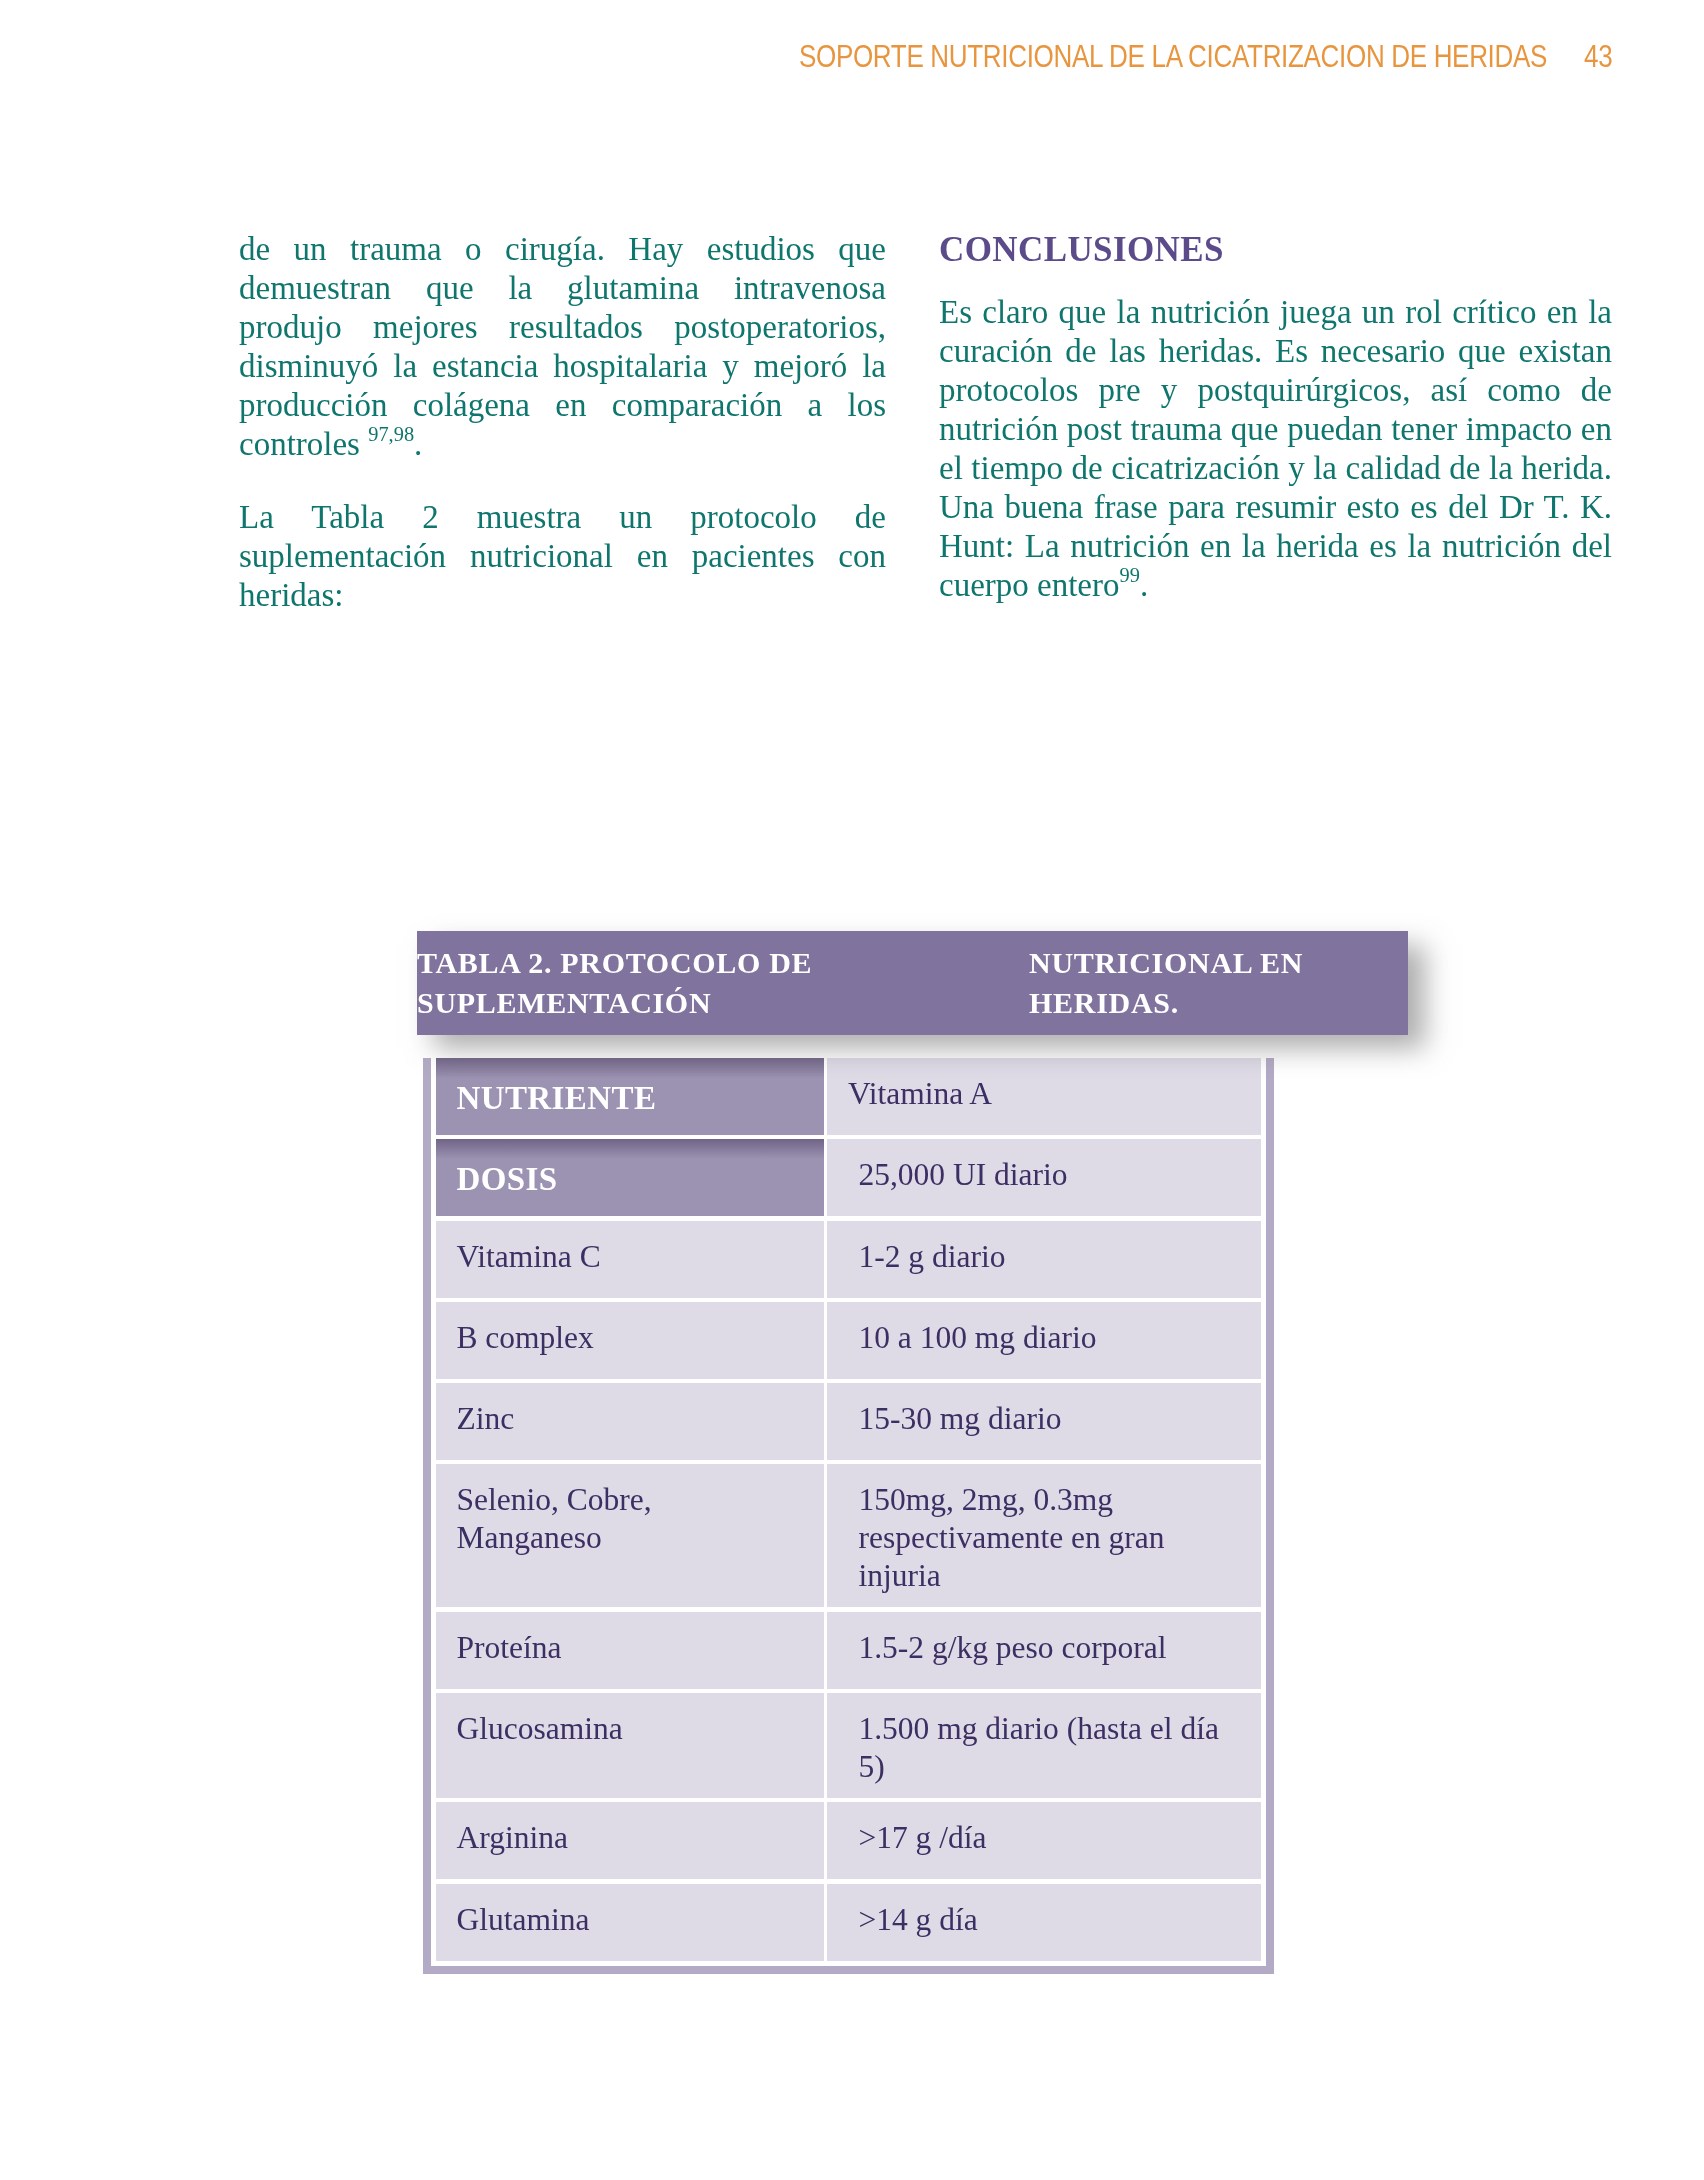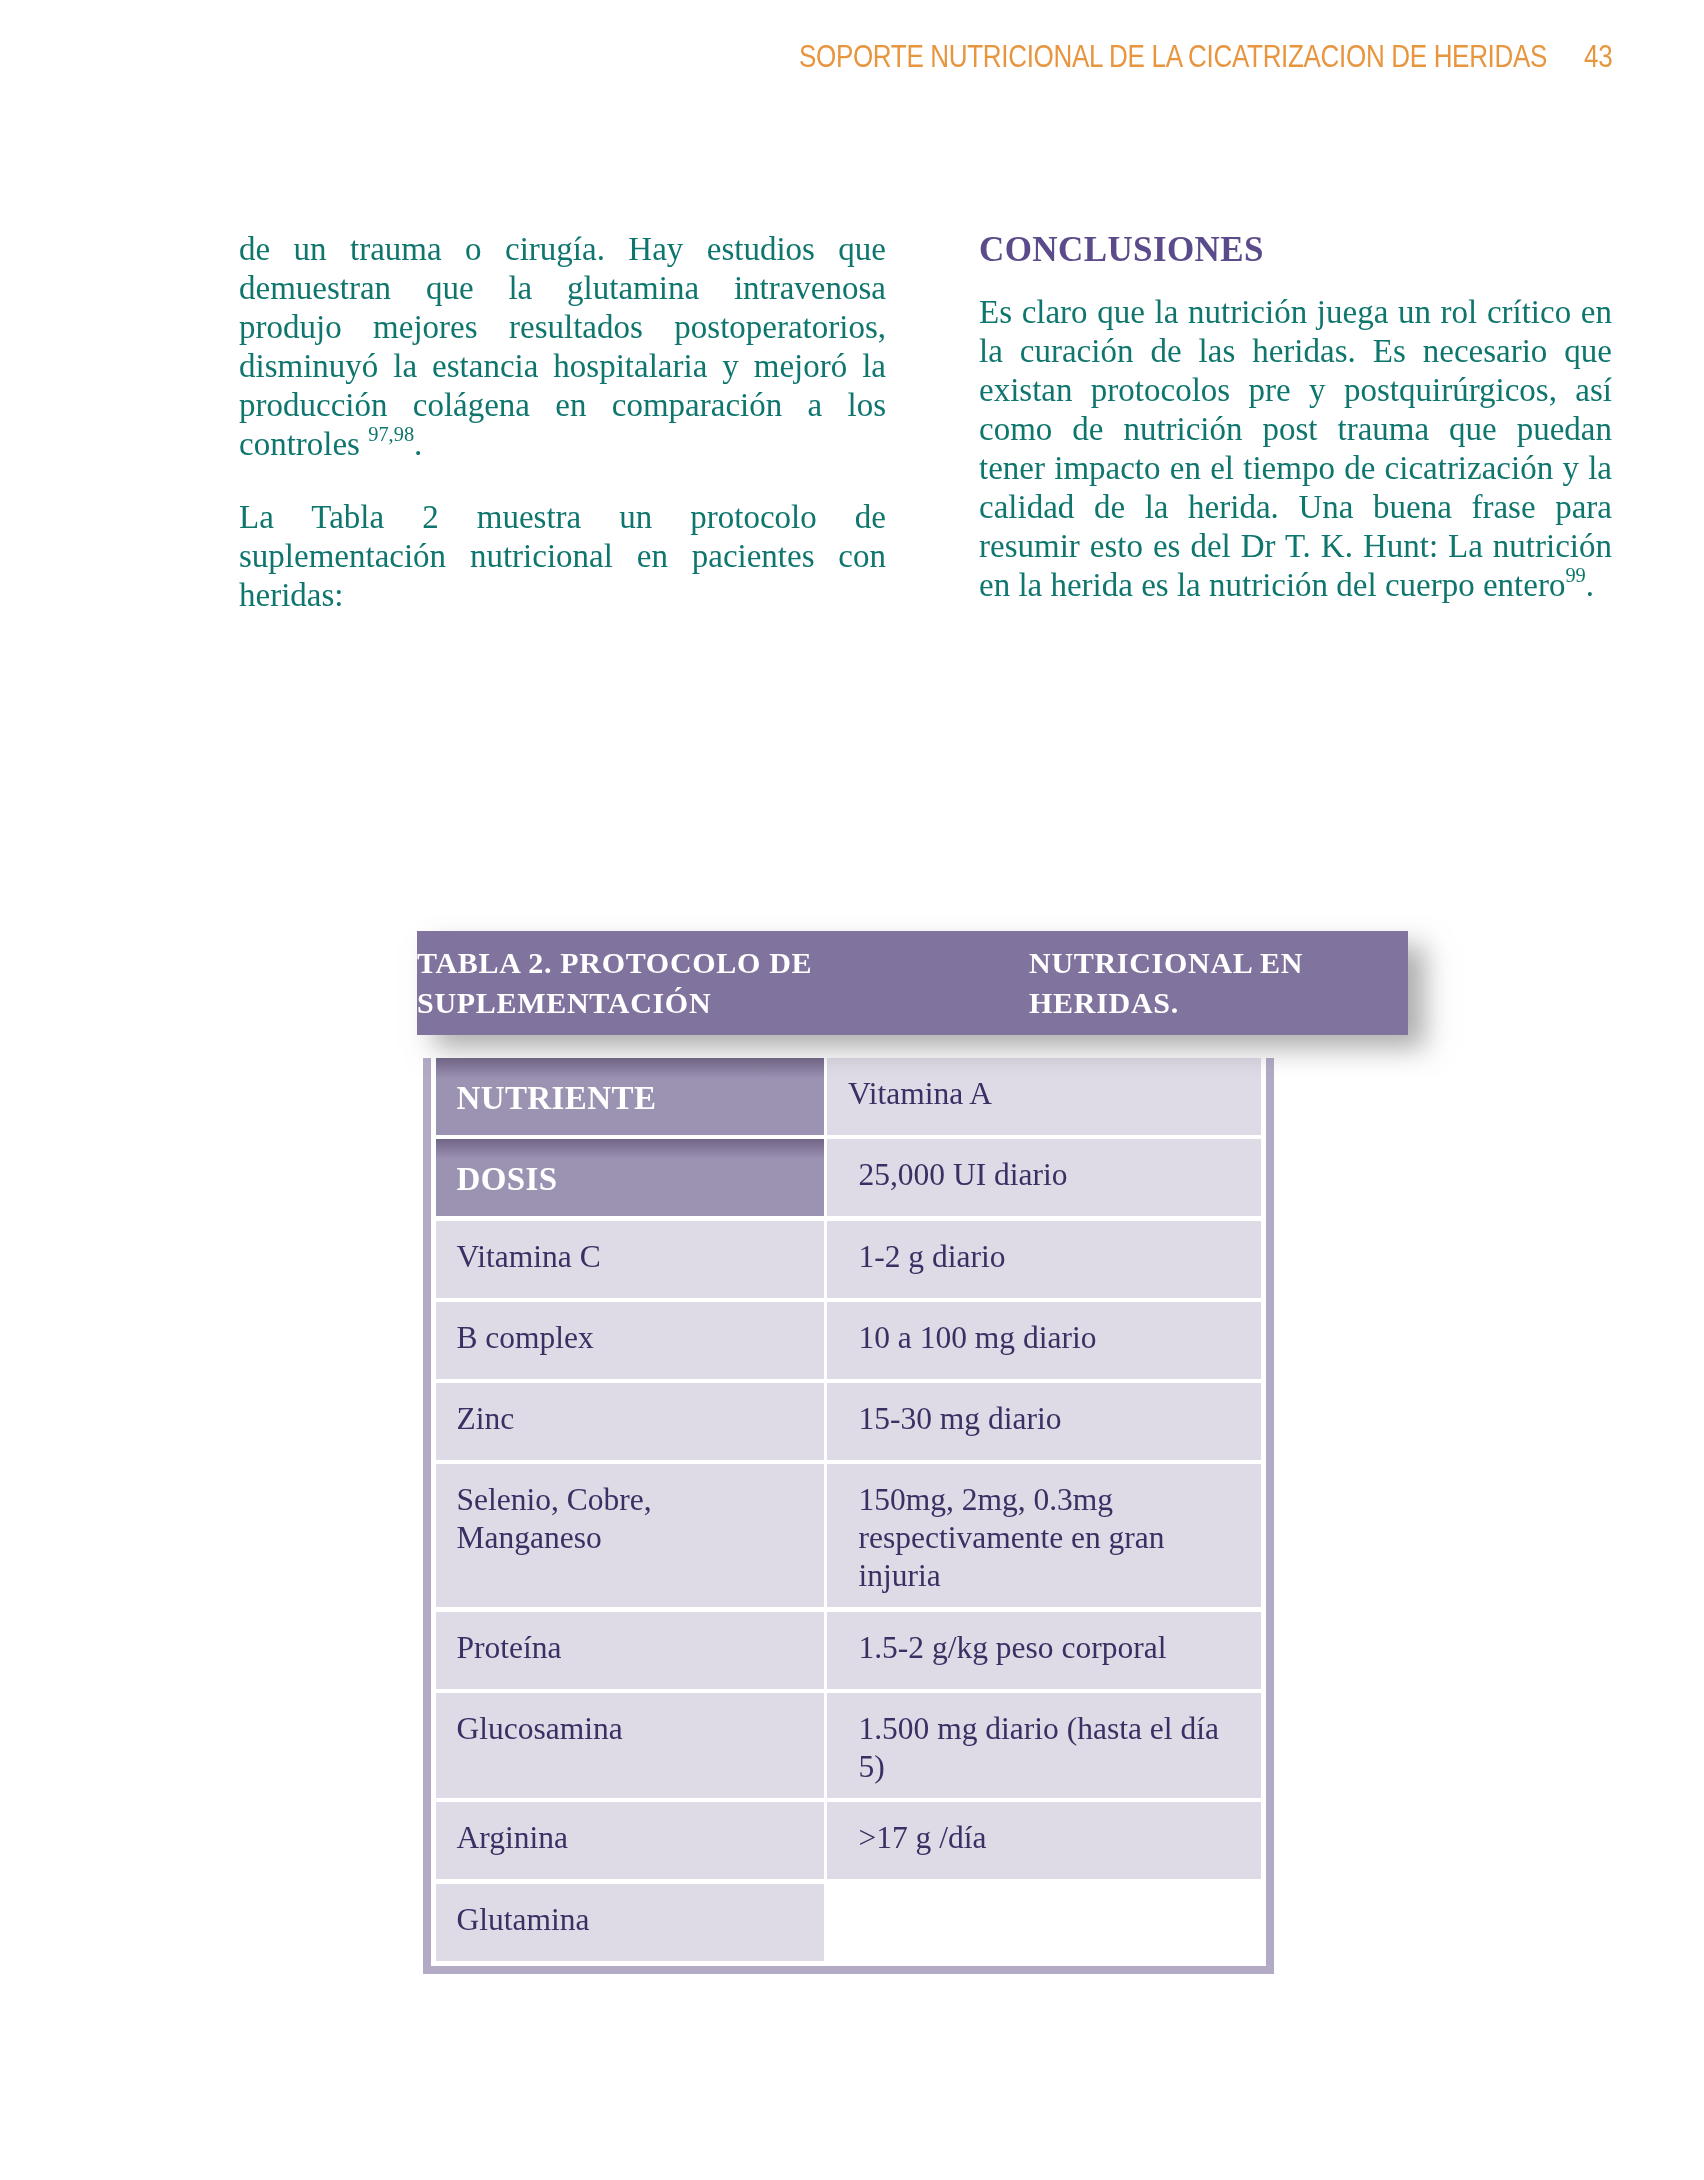--- a/index.html
+++ b/index.html
@@ -34,21 +34,21 @@
   
   .columns {
     position: absolute;
     top: 230px;
     left: 239px;
     width: 1373px;
     display: flex;
     gap: 53px;
   }
   .col-left  { width: 647px; }
-  .col-right { flex: 1; margin-left: 40px; }
+  .col-right { flex: 1; }
   .body-p {
     font-size: 33px;
     line-height: 39px;
     color: #0f766e;
     text-align: justify;
   }
   .body-p sup {
     font-size: 20.4px;
     line-height: 0;
     vertical-align: 13.6px;
@@ -170,18 +170,19 @@
   <div class="cell td c1">Proteína</div>
   <div class="cell td c2">1.5-2 g/kg peso corporal</div>
 
   <div class="cell td c1">Glucosamina</div>
   <div class="cell td c2">1.500 mg diario (hasta el día 5)</div>
 
   <div class="cell td c1">Arginina</div>
   <div class="cell td c2">&gt;17 g /día</div>
 
   <div class="cell td c1">Glutamina</div>
+  <div class="cell td c2">&gt;14 g día</div>
 </div>
     </div>
   </figure>
 
 </div>
 
 
 </body></html>

